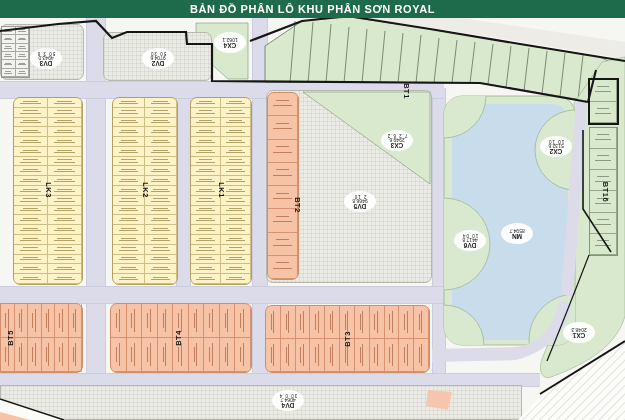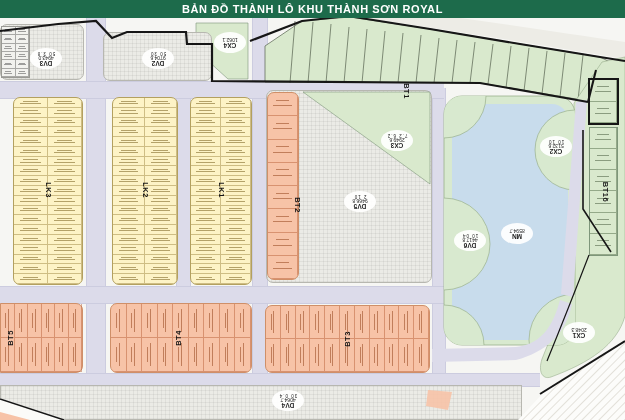--- a/index.html
+++ b/index.html
@@ -39,21 +39,21 @@
   .badge .ar{font-size:5px;}
   .badge .dm{font-size:4.5px;letter-spacing:1px;}
   .vlabel{position:absolute;z-index:5;font-size:7.5px;font-weight:700;color:#151515;
           white-space:nowrap;letter-spacing:.5px;transform:translate(-50%,-50%) rotate(90deg);}
   .vlabel.ccw{transform:translate(-50%,-50%) rotate(-90deg);}
 </style>
 </head>
 <body>
 
 <div class="stage">
-  <div class="hdr">BẢN ĐỒ THÀNH LÔ KHU THÀNH SƠN ROYAL</div>
+  <div class="hdr">BẢN ĐỒ PHÂN LÔ KHU PHÂN SƠN ROYAL</div>
 
   <div class="map">
 
     <div class="road v" style="left:86px;top:18px;width:18px;height:367px"></div>
     <div class="road v" style="left:176px;top:80px;width:13px;height:223px"></div>
     <div class="road v" style="left:252px;top:18px;width:14px;height:367px"></div>
     <div class="road v" style="left:432px;top:88px;width:12px;height:297px"></div>
     <div class="road h" style="left:0;top:81px;width:444px;height:16px"></div>
     <div class="road h" style="left:0;top:286px;width:444px;height:16px"></div>
     <div class="road h" style="left:0;top:373px;width:540px;height:12px"></div>

